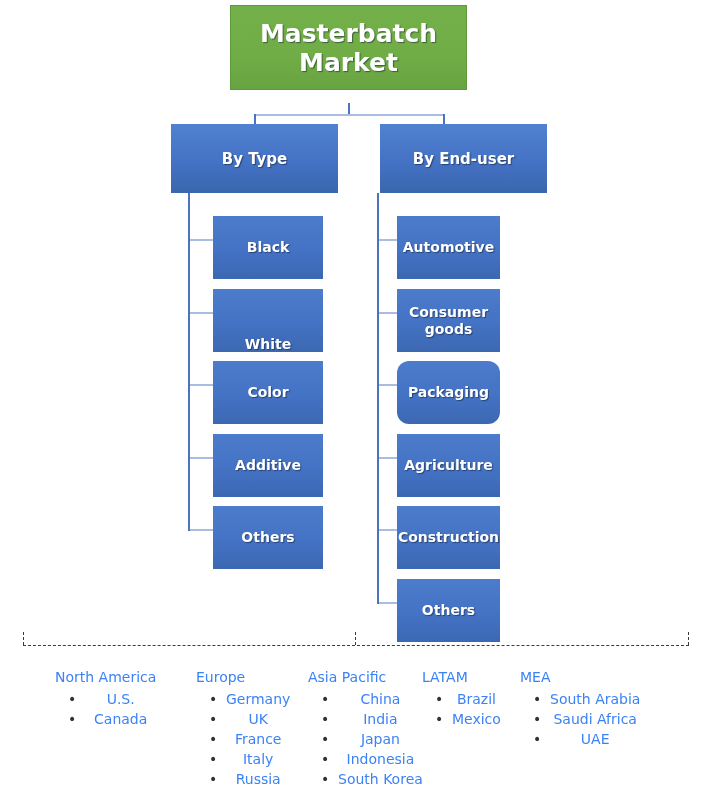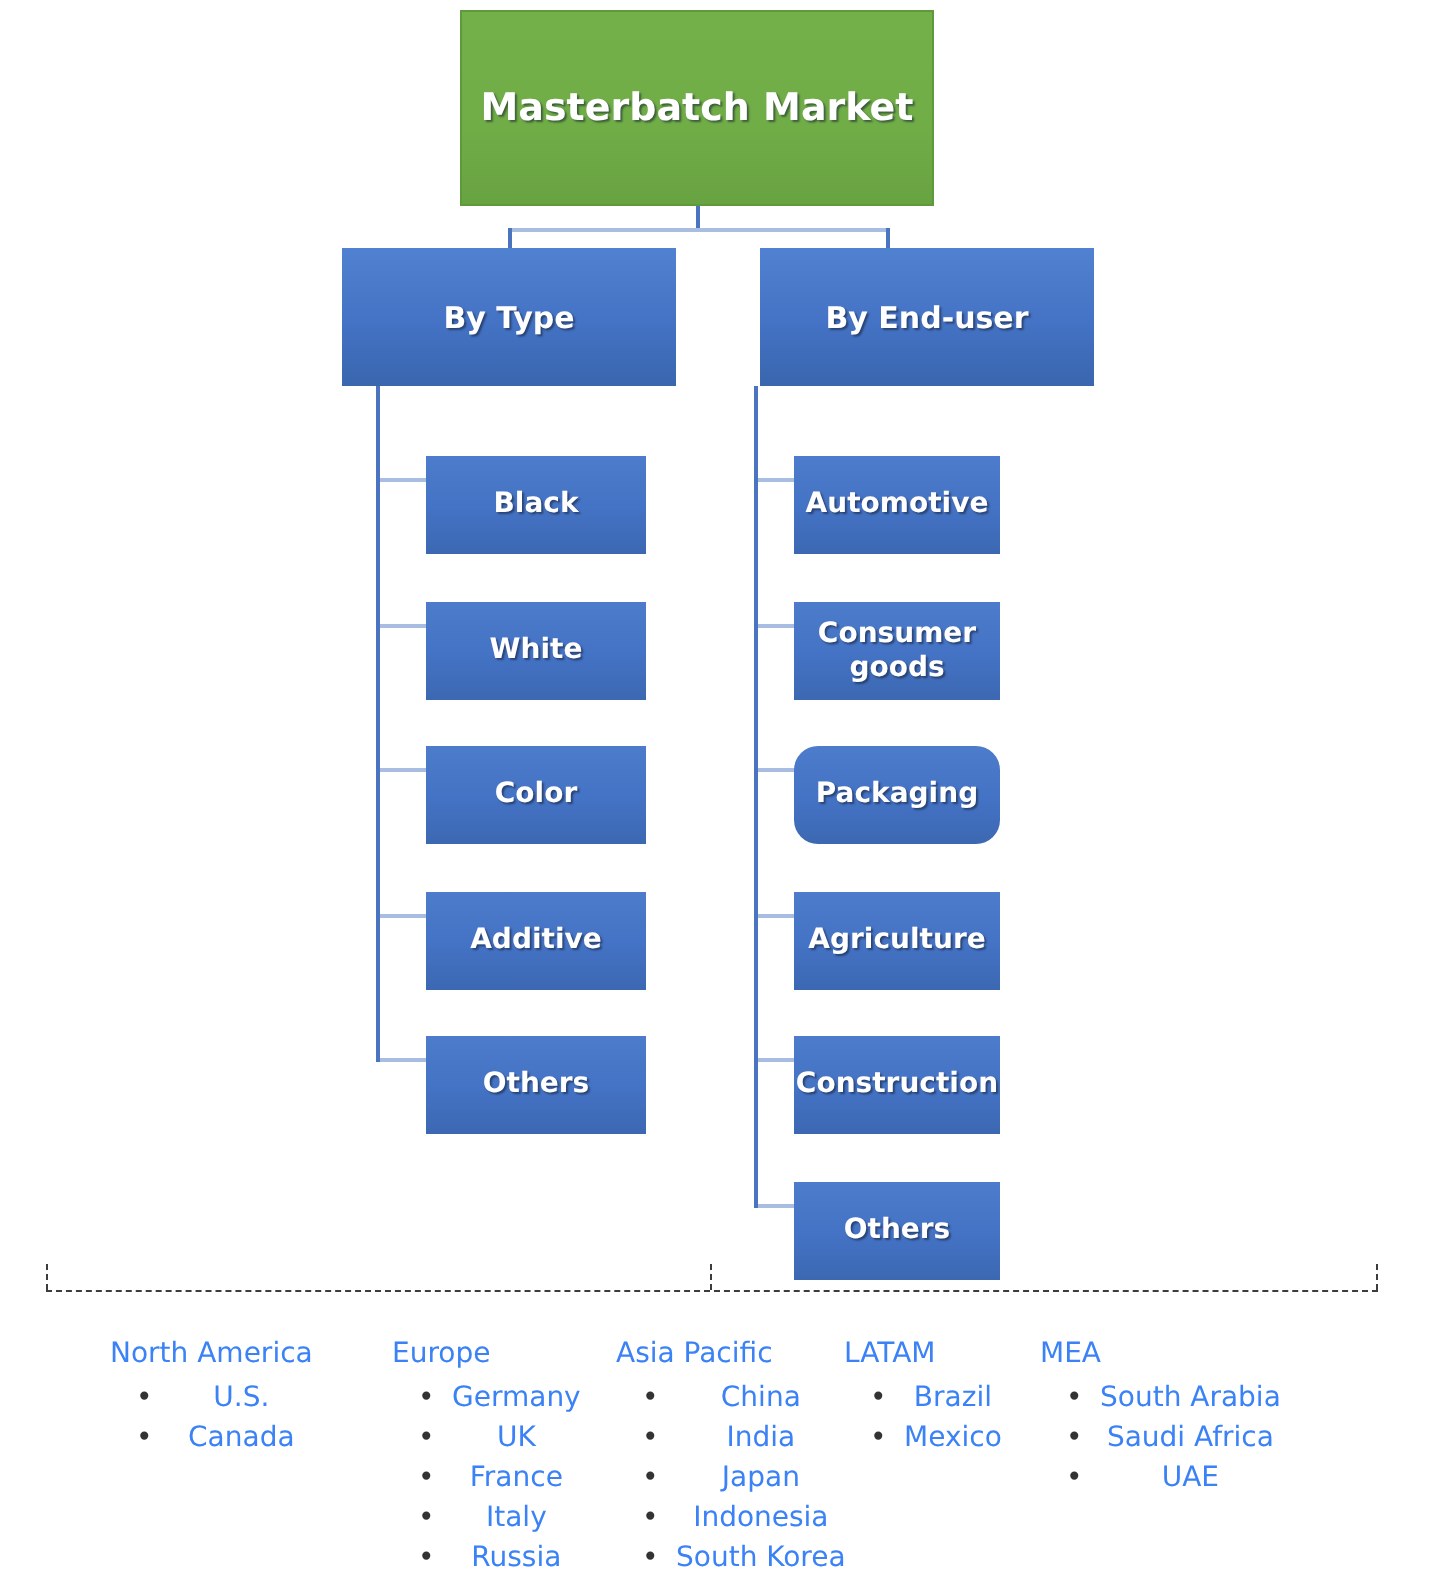--- a/index.html
+++ b/index.html
@@ -8,36 +8,36 @@
     font-family:"DejaVu Sans","Liberation Sans",sans-serif;
   }
   
   .node{
     position:absolute;display:flex;align-items:center;justify-content:center;
     text-align:center;color:#ffffff;font-weight:bold;
     text-shadow:1px 1px 1px rgba(20,30,50,0.55);
     box-sizing:border-box;
   }
   .root-node{
-    left:230px;top:5px;width:237px;height:98px;
+    left:230px;top:5px;width:237px;height:85px;
     background:linear-gradient(to bottom,#74B04A 0%,#70AD47 60%,#68A341 100%);
     border:1px solid #5E9A39;
-    font-size:19px;
+    font-size:25px;
   }
   .branch-node{
     top:124px;width:167px;height:69px;
     background:linear-gradient(to bottom,#5181D1 0%,#4472C4 55%,#3A66AE 100%);
     font-size:15px;
   }
   .branch-type{left:171px;}
   .branch-enduser{left:380px;}
   .leaf{
-    width:110px;height:49px;
+    width:110px;height:63px;
     background:linear-gradient(to bottom,#4E7CCC 0%,#4472C4 55%,#3C68B2 100%);
-    font-size:14px;line-height:1.15;margin-top:12px;
+    font-size:14px;line-height:1.15;
   }
   .leaf.left{left:213px;}
   .leaf.right{left:397px;width:103px;}
   
   .vline,.hline{position:absolute;}
   .vline{width:2px;background:#4A74C0;}
   .hline{height:2px;background:#A9BCE2;}
   
   .bracket-h{position:absolute;left:23px;top:645px;width:666px;height:0;border-top:1px dashed #3C3C3C;}
   .bracket-tick{position:absolute;top:632px;width:0;height:13px;border-left:1px dashed #3C3C3C;}
@@ -76,21 +76,21 @@
   <div class="vline" style="left:188px;top:193px;height:338px;"></div>
   <div class="hline" style="left:190px;top:239px;width:23px;"></div>
   <div class="hline" style="left:190px;top:312px;width:23px;"></div>
   <div class="hline" style="left:190px;top:384px;width:23px;"></div>
   <div class="hline" style="left:190px;top:457px;width:23px;"></div>
   <div class="hline" style="left:190px;top:529px;width:23px;"></div>
 
   <div class="node leaf left" style="top:216px;">
     <span>Black</span>
   </div>
-  <div class="node leaf left" style="top:289px;">
+  <div class="node leaf left" style="top:289px;align-items:flex-end;">
     <span>White</span>
   </div>
   <div class="node leaf left" style="top:361px;">
     <span>Color</span>
   </div>
   <div class="node leaf left" style="top:434px;">
     <span>Additive</span>
   </div>
   <div class="node leaf left" style="top:506px;">
     <span>Others</span>

